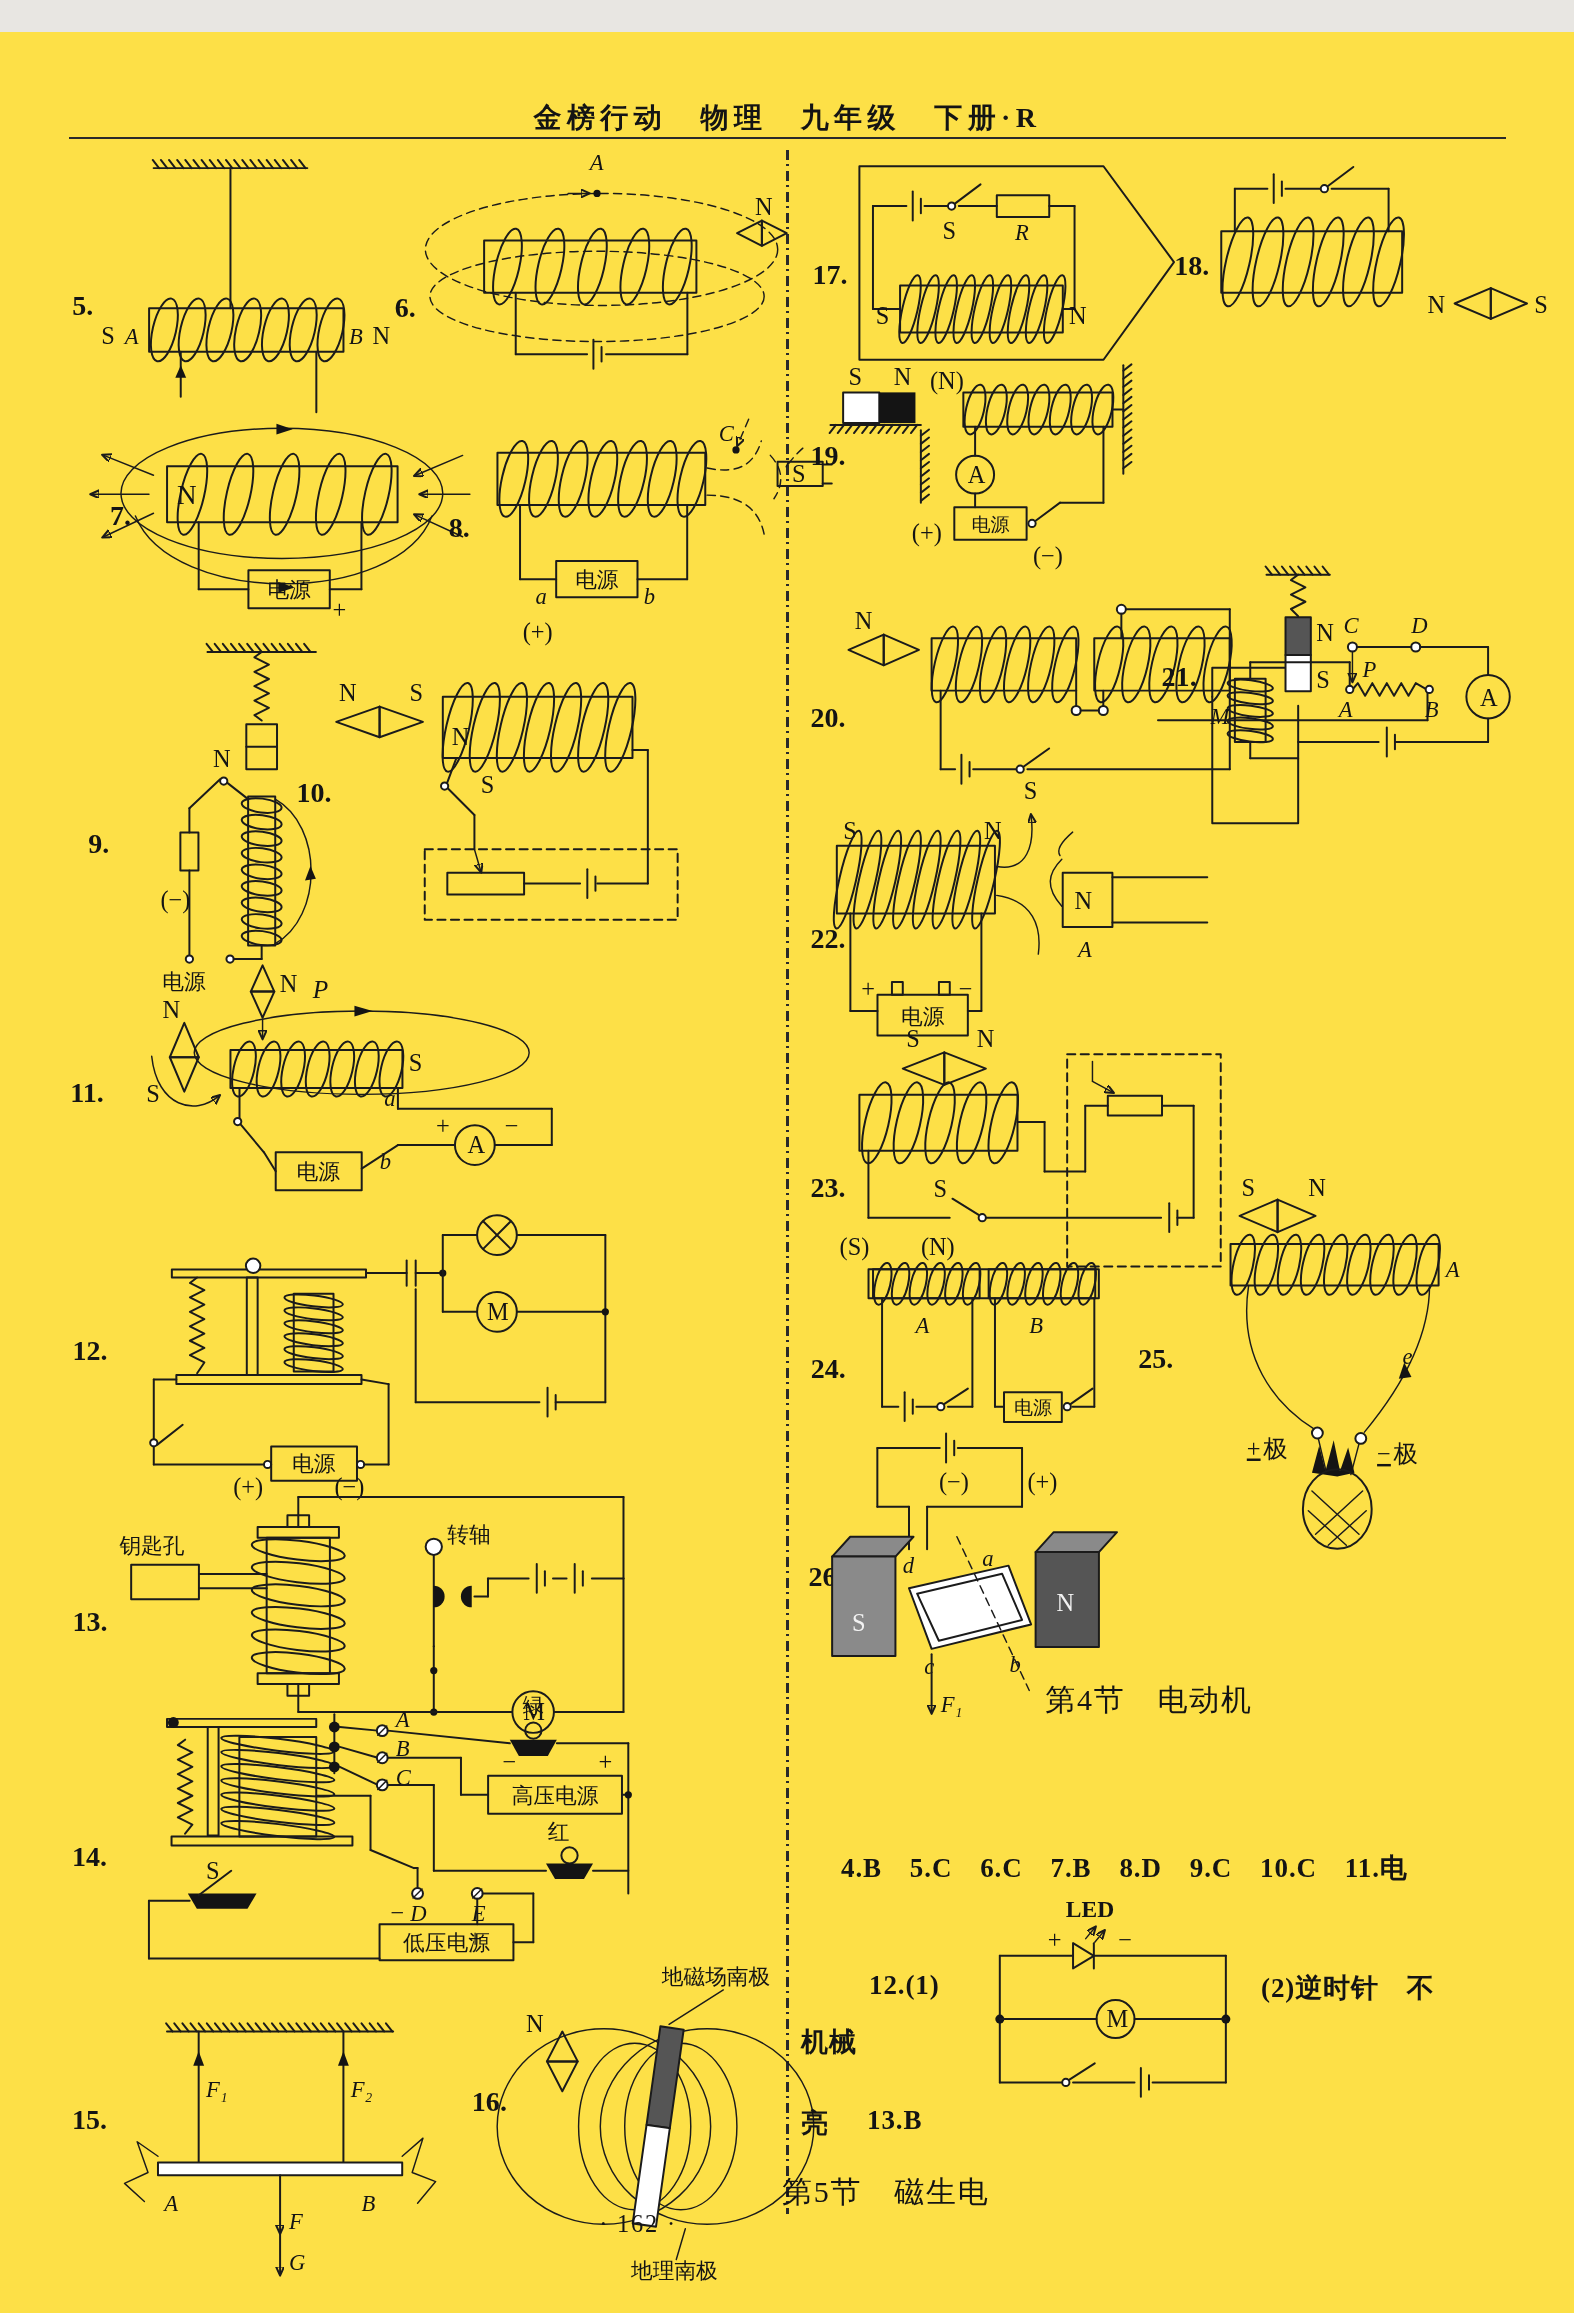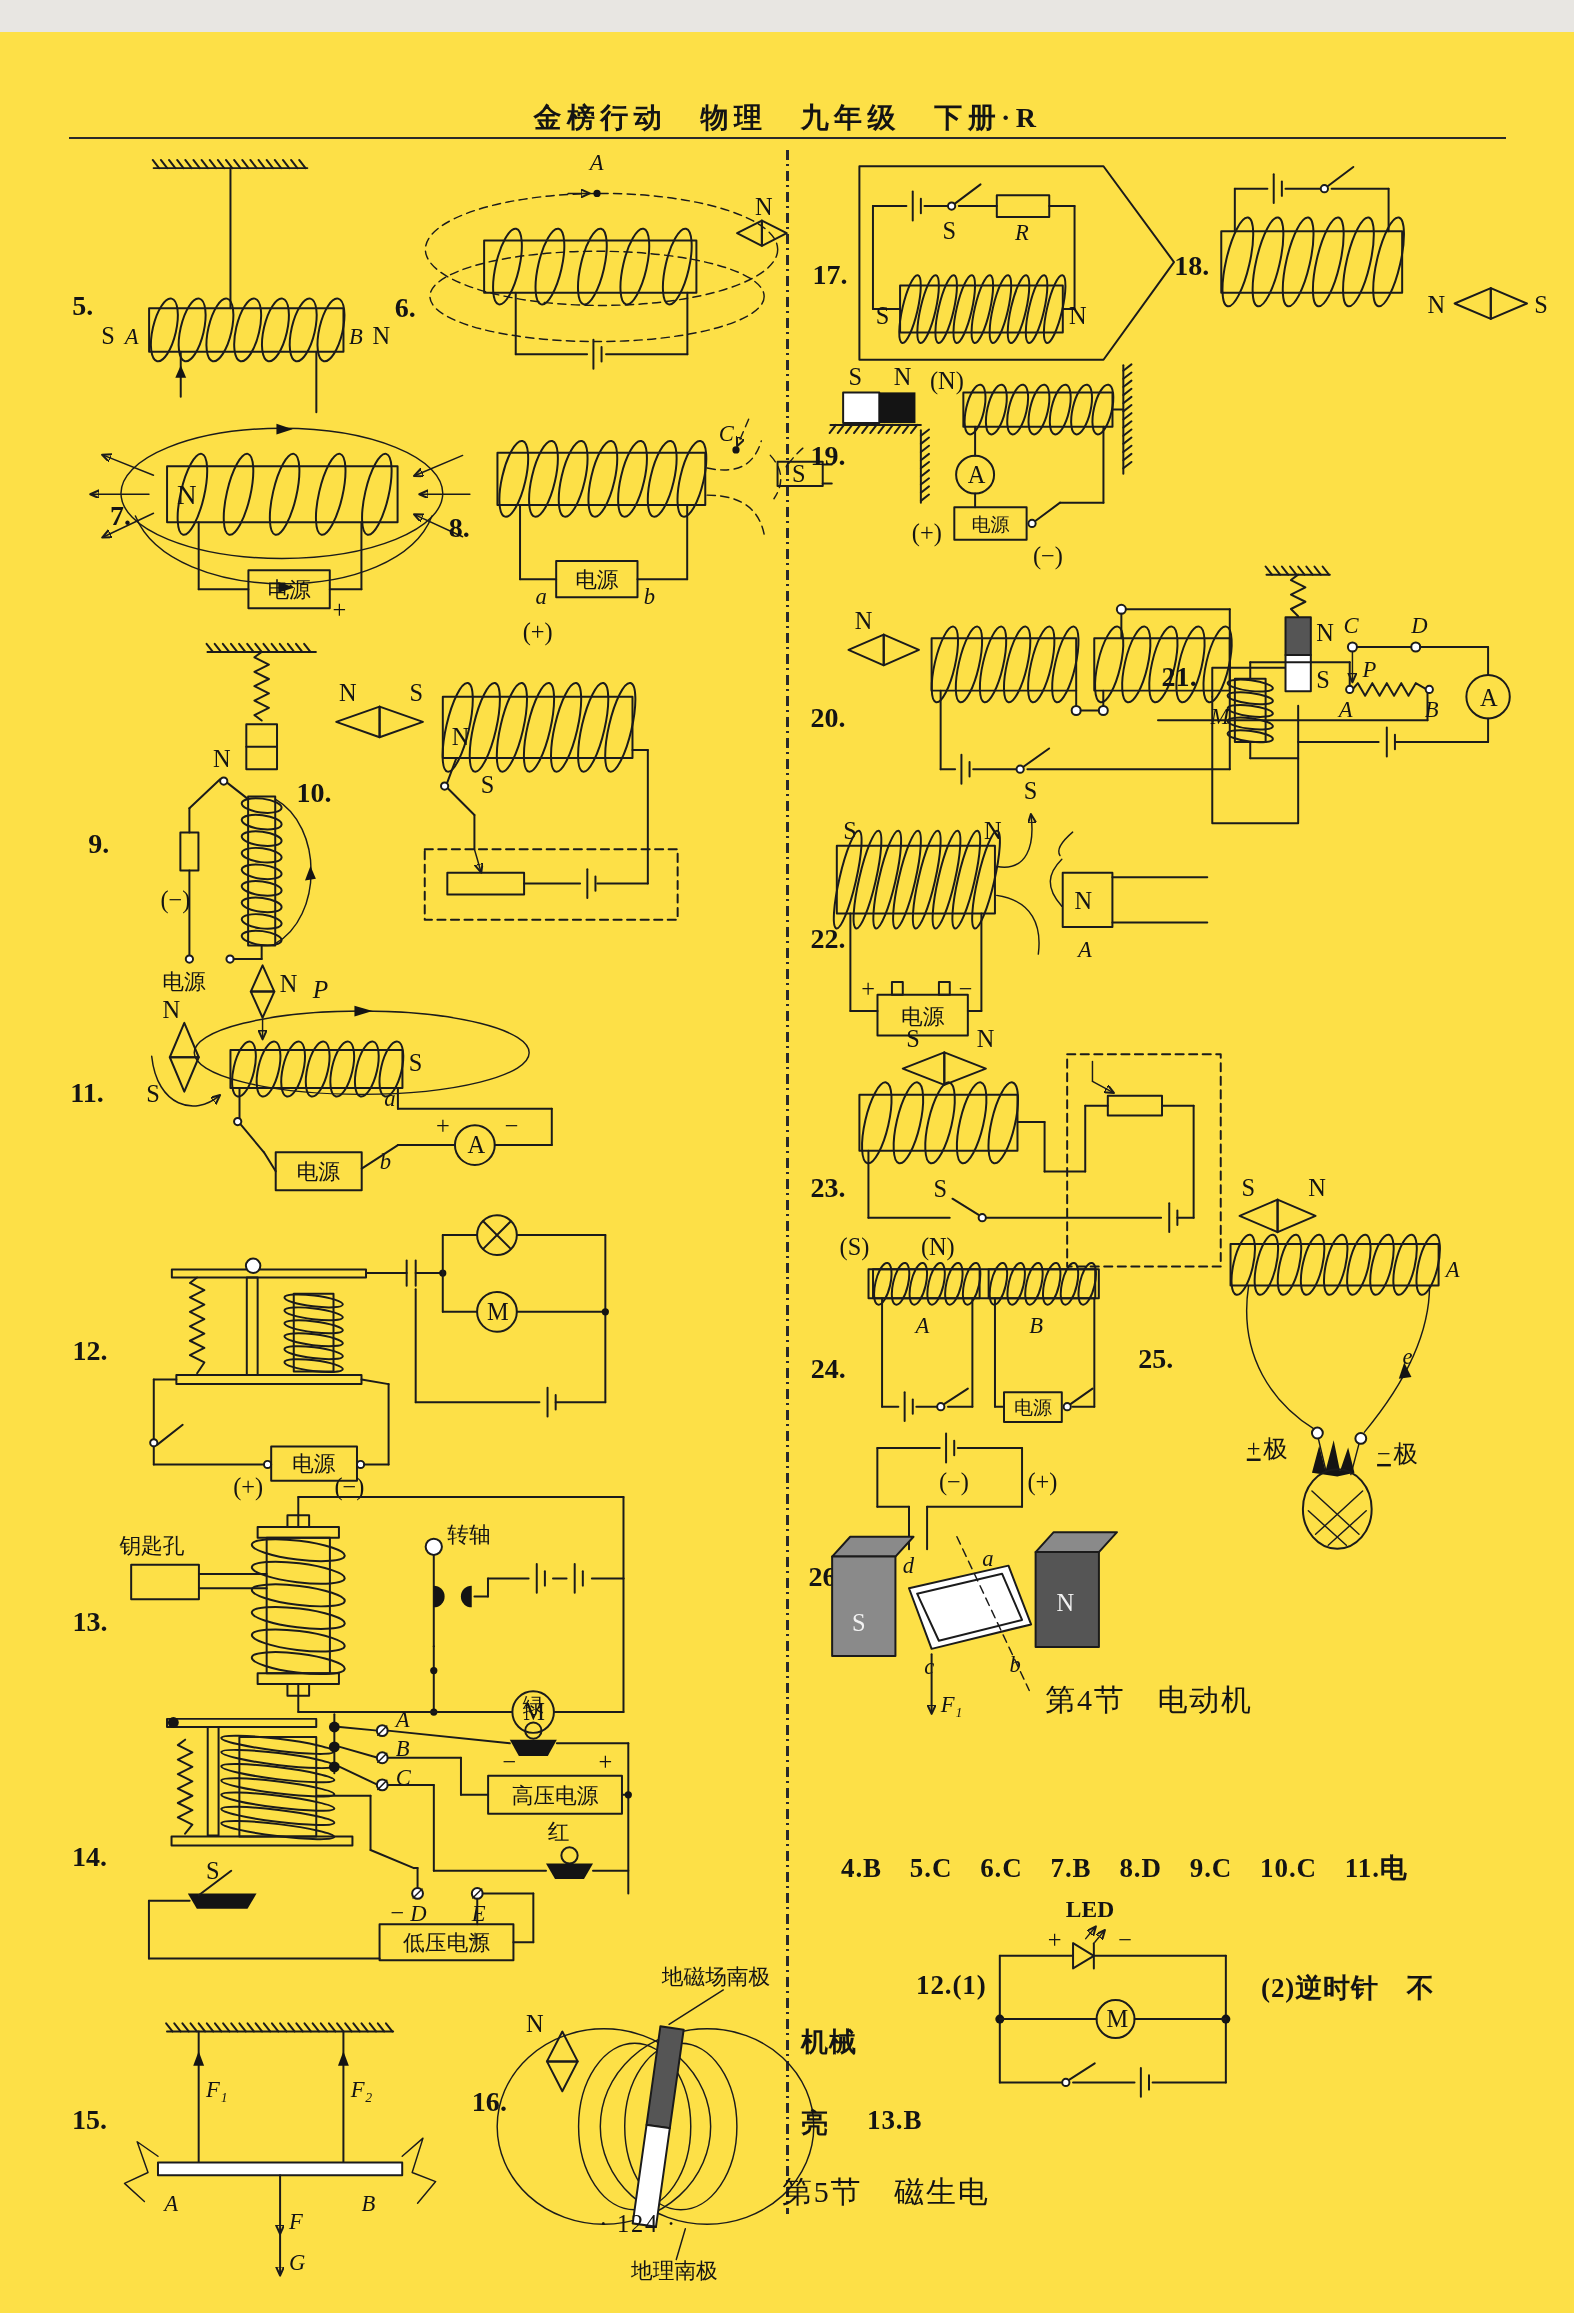--- a/index.html
+++ b/index.html
@@ -1060,24 +1060,24 @@
     <circle class="wf" cx="288" cy="215" r="4"></circle>
       <line x1="292" y1="212" x2="320" y2="194"></line>
     <line x1="296" y1="215" x2="364" y2="215"></line>
     <g>
         <line x1="371" y1="199" x2="371" y2="231"></line>
         <line x1="380" y1="207" x2="380" y2="223" stroke-width="4.5"></line>
       </g>
     <line x1="384" y1="215" x2="465" y2="215"></line>
   </svg>
   <div class="abs ansline" style="left:801px;top:1992px">机械</div>
-  <div class="abs ansline" style="left:916px;top:1938px">12.(1)</div>
+  <div class="abs ansline" style="left:869px;top:1938px">12.(1)</div>
   <div class="abs ansline" style="left:1261px;top:1938px">(2)逆时针　不</div>
 
   <div class="abs ansline" style="left:801px;top:2073px">亮</div>
   <div class="abs ansline" style="left:867px;top:2073px">13.B</div>
 
   <div class="abs heading" style="left:782px;top:2140px;width:688px;text-align:left">第5节　磁生电</div>
 
-  <div class="abs foot" style="left:0;top:2178px;width:1276px;text-align:center">· 124 ·</div>
+  <div class="abs foot" style="left:0;top:2178px;width:1276px;text-align:center">· 162 ·</div>
 
 </div>
 
 
 </body></html>

